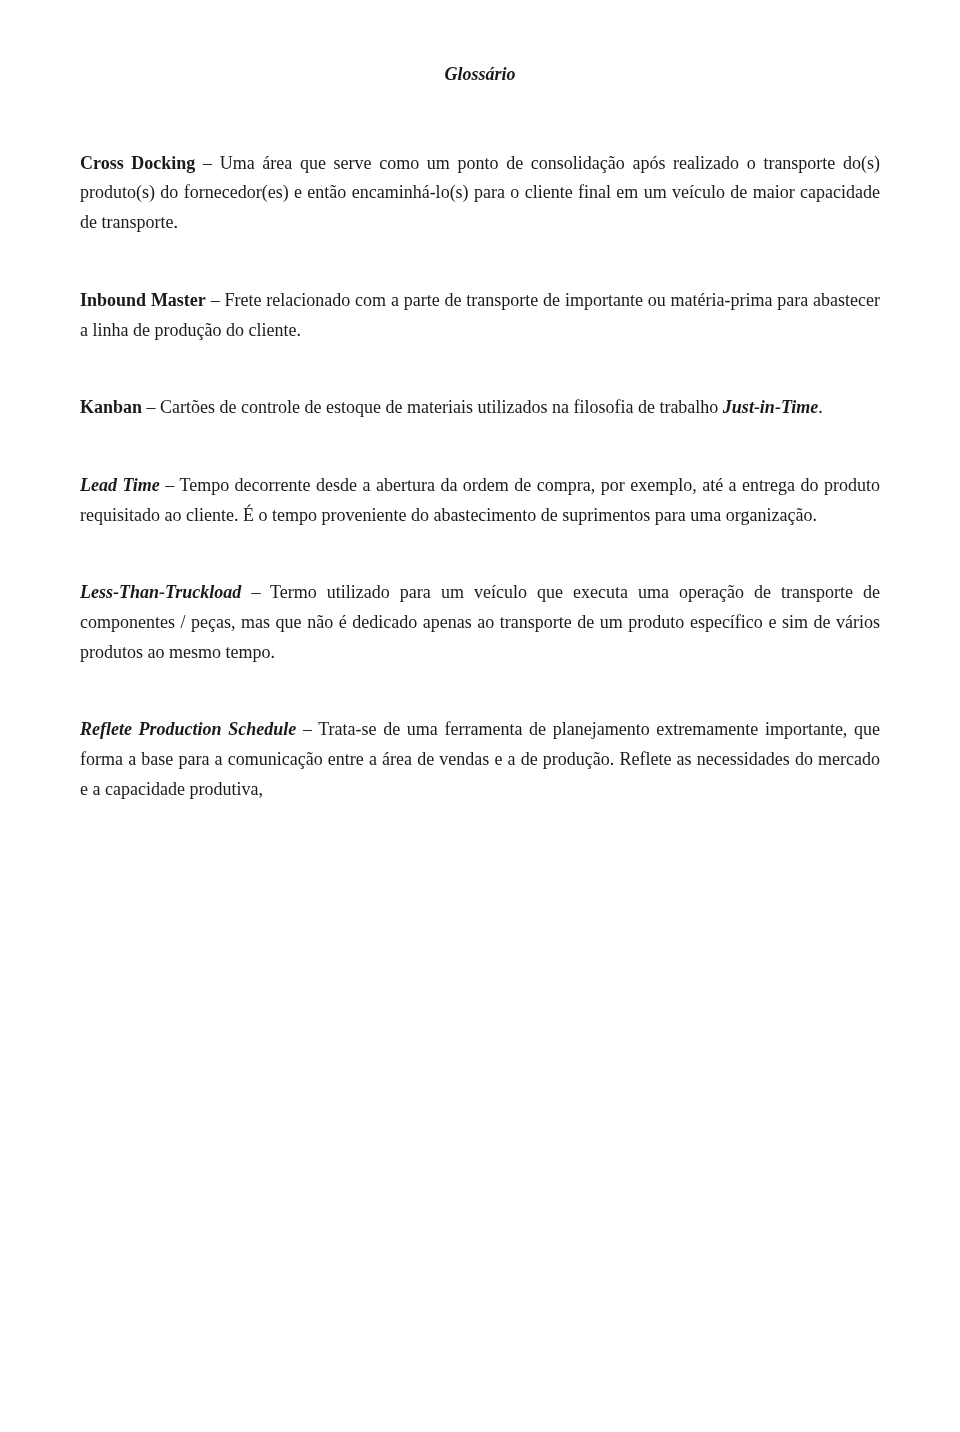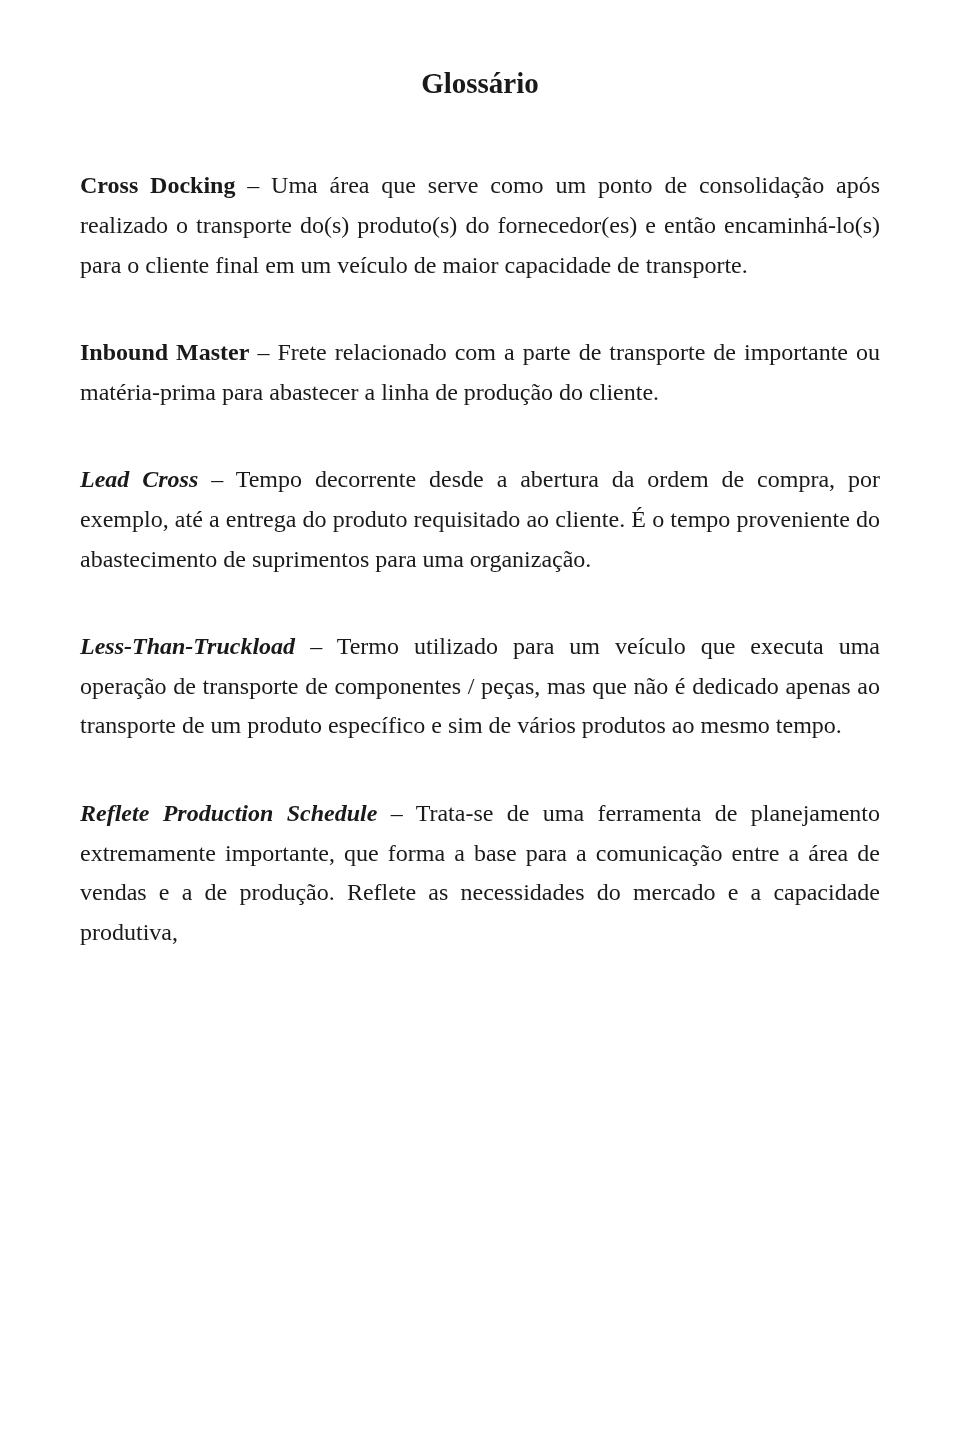--- a/index.html
+++ b/index.html
@@ -18,33 +18,34 @@
 
     .page {
       width: 960px;
       min-height: 1432px;
       margin: 0 auto;
       padding: 60px 80px 80px 80px;
     }
 
     .page-title {
       text-align: center;
-      font-size: 29px;
+      font-size: 18px;
       font-weight: bold;
       margin-bottom: 60px;
       font-family: "Times New Roman", Times, serif;
+      font-style: italic;
     }
 
     .glossary-entry {
       margin-bottom: 48px;
     }
 
     .entry-text {
       text-align: justify;
-      font-size: 24px;
+      font-size: 18px;
       line-height: 1.65;
     }
 
     .entry-term {
       font-weight: bold;
     }
 
     .entry-term-italic {
       font-weight: bold;
       font-style: italic;
@@ -62,24 +63,29 @@
       <span class="entry-term">Cross Docking</span><span> – </span><span>Uma área que serve como um ponto de consolidação após realizado o transporte do(s) produto(s) do fornecedor(es) e então encaminhá-lo(s) para o cliente final em um veículo de maior capacidade de transporte.</span>
     </p>
   </div>
 
   <div class="glossary-entry">
     <p class="entry-text">
       <span class="entry-term">Inbound Master</span><span> – </span><span>Frete relacionado com a parte de transporte de importante ou matéria-prima para abastecer a linha de produção do cliente.</span>
     </p>
   </div>
 
+  <div class="glossary-entry">
+    <p class="entry-text">
+      <span class="entry-term">Kanban</span><span> – </span><span>Cartões de controle de estoque de materiais utilizados na filosofia de trabalho </span><span class="entry-term-italic">Just-in-Time</span><span>.</span>
+    </p>
+  </div>
 
   <div class="glossary-entry">
     <p class="entry-text">
-      <span class="entry-term-italic">Lead Cross</span><span> – </span><span>Tempo decorrente desde a abertura da ordem de compra, por exemplo, até a entrega do produto requisitado ao cliente. É o tempo proveniente do abastecimento de suprimentos para uma organização.</span>
+      <span class="entry-term-italic">Lead Time</span><span> – </span><span>Tempo decorrente desde a abertura da ordem de compra, por exemplo, até a entrega do produto requisitado ao cliente. É o tempo proveniente do abastecimento de suprimentos para uma organização.</span>
     </p>
   </div>
 
   <div class="glossary-entry">
     <p class="entry-text">
       <span class="entry-term-italic">Less-Than-Truckload</span><span> – </span><span>Termo utilizado para um veículo que executa uma operação de transporte de componentes / peças, mas que não é dedicado apenas ao transporte de um produto específico e sim de vários produtos ao mesmo tempo.</span>
     </p>
   </div>
 
   <div class="glossary-entry">

